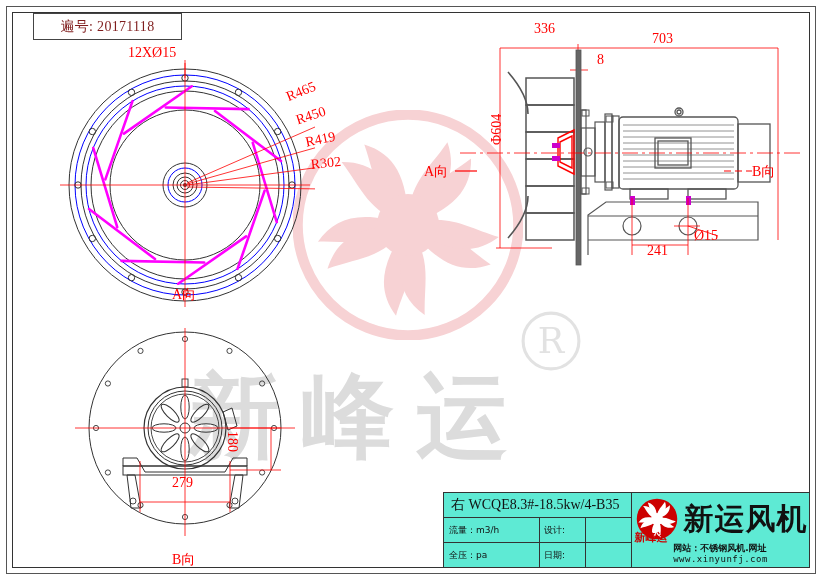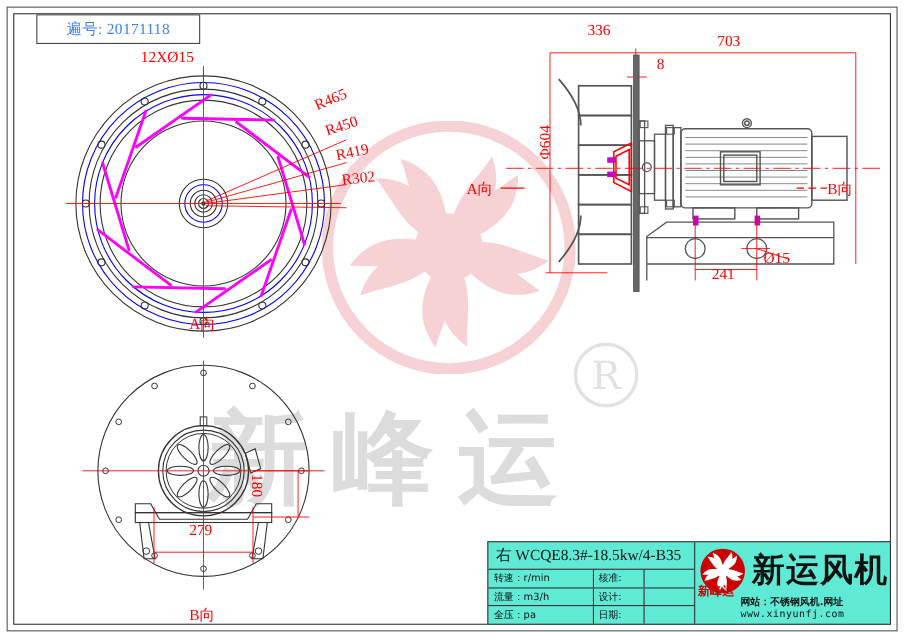--- a/index.html
+++ b/index.html
@@ -4,21 +4,21 @@
 <style>
   html,body{margin:0;padding:0;background:#fff;}
   body{width:824px;height:582px;overflow:hidden;font-family:"Liberation Serif",serif;}
   #sheet{position:relative;width:824px;height:582px;background:#fff;}
 
   .border-outer{position:absolute;left:6px;top:6px;width:810px;height:568px;border:1px solid #555;box-sizing:border-box;}
   .border-inner{position:absolute;left:12px;top:12px;width:798px;height:556px;border:1px solid #333;box-sizing:border-box;}
 
   
   .code-box{position:absolute;left:33px;top:13px;width:147px;height:25px;border:1px solid #444;background:#fff;
-            display:flex;align-items:center;justify-content:center;font-size:14px;color:#3b82f6;letter-spacing:.3px;z-index:30;}
+            display:flex;align-items:center;justify-content:center;font-size:14px;color:#7f1d1d;letter-spacing:.3px;z-index:30;}
 
   
   .wm-fan{position:absolute;left:293px;top:110px;width:230px;height:230px;opacity:1;z-index:2;pointer-events:none;}
   .wm-text{position:absolute;left:188px;top:355px;font-size:92px;color:#dcdcdc;letter-spacing:22px;
            font-family:"DejaVu Sans",sans-serif;font-weight:bold;z-index:2;pointer-events:none;white-space:nowrap;}
   .wm-r{position:absolute;left:520px;top:310px;width:62px;height:62px;z-index:2;pointer-events:none;}
 
   
   .draw{position:absolute;z-index:10;}
 
@@ -349,25 +349,20 @@
   </svg>
   <span class="lbl" style="left:752px;top:163px;font-size:14px;">B向</span>
   <svg class="draw" style="left:724px;top:166px;width:28px;height:10px;" viewBox="0 0 28 10">
     <line x1="0" y1="5" x2="28" y2="5" stroke="#ff0000" stroke-width="1.2" stroke-dasharray="7 4"></line>
   </svg>
 
   <div class="tb">
     <div class="tb-left">
       <div class="tb-model">右  WCQE8.3#-18.5kw/4-B35</div>
       <div class="tb-rows">
-        <div class="tb-row">
-          <div class="tb-c1">转速：r/min</div>
-          <div class="tb-c2">核准:</div>
-          <div class="tb-c3"></div>
-        </div>
         <div class="tb-row">
           <div class="tb-c1">流量：m3/h</div>
           <div class="tb-c2">设计:</div>
           <div class="tb-c3"></div>
         </div>
         <div class="tb-row">
           <div class="tb-c1">全压：pa</div>
           <div class="tb-c2">日期:</div>
           <div class="tb-c3"></div>
         </div>

